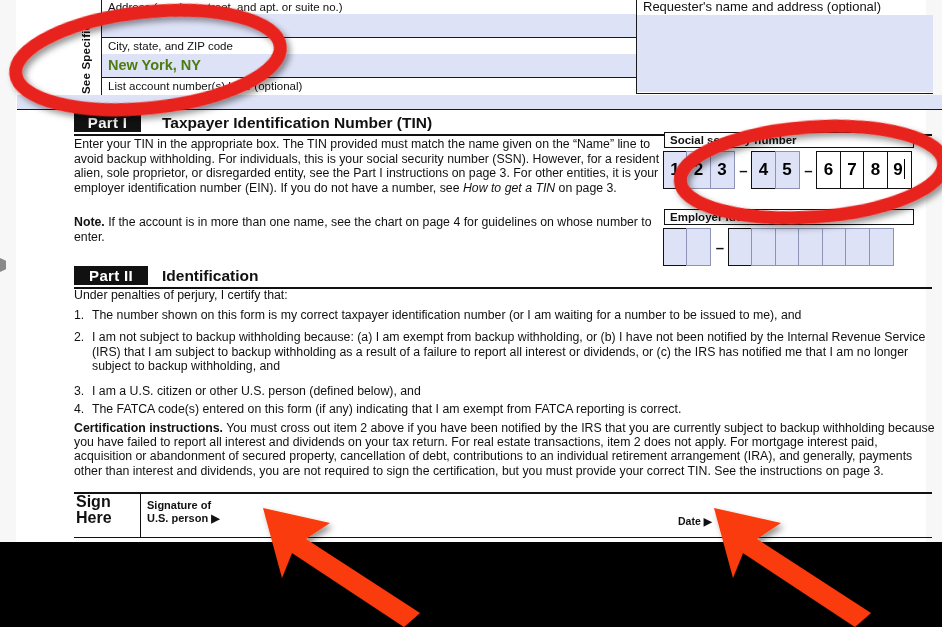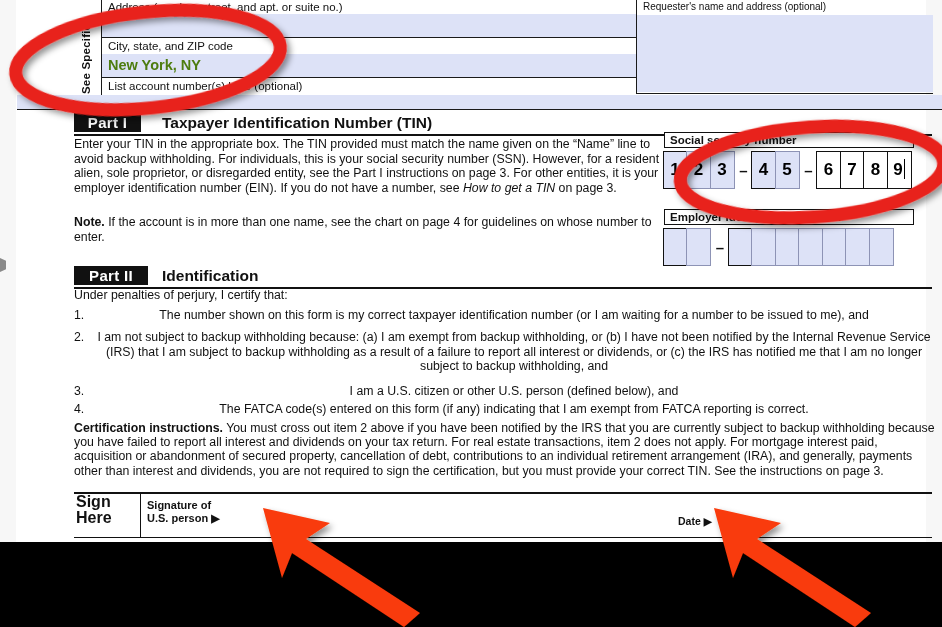--- a/index.html
+++ b/index.html
@@ -59,21 +59,21 @@
 
   .r-addrcap{position:absolute;left:0;top:0;width:534px;height:15px;}
   .r-addrval{position:absolute;left:0;top:15px;width:534px;height:23px;}
   .r-citycap{position:absolute;left:0;top:39px;width:534px;height:16px;}
   .r-cityval{position:absolute;left:0;top:55px;width:534px;height:23px;}
   .r-acctcap{position:absolute;left:0;top:79px;width:534px;height:16px;}
   .r-acctval{position:absolute;left:-85px;top:96px;width:1001px;height:14px;}
 
   .bigval{font-size:14.5px;font-weight:bold;color:#4d7c0f;padding:2px 0 0 6px;
           line-height:19px;white-space:nowrap;}
-  .reqcap{font-size:10px;color:#111;padding:1px 0 0 6px;height:15px;line-height:14px;}
+  .reqcap{font-size:13px;color:#111;padding:1px 0 0 6px;height:15px;line-height:14px;}
   .reqfill{position:absolute;left:0;top:16px;width:100%;height:77px;background:#dde2f7;}
 
   
   .parthdr{position:absolute;left:58px;width:858px;height:21px;
            border-bottom:2.5px solid #111;}
   .parttag{
     position:absolute;left:0;top:0;width:67px;height:19px;
     background:#111;color:#fff;font-size:15px;font-weight:bold;
     text-align:center;line-height:19px;letter-spacing:.3px;
   }
@@ -85,21 +85,21 @@
   
   .ptext{
     position:absolute;font-size:12.3px;line-height:14.6px;color:#111;
     text-align:left;
   }
   .ptext i{font-style:italic;}
   .ptext b{font-weight:bold;margin-top:48px;}
 
   .numitem{position:absolute;font-size:12.3px;line-height:14.6px;color:#111;}
   .numitem .n{position:absolute;left:0;top:0;width:18px;text-align:left;}
-  .numitem .t{display:block;margin-left:18px;text-align:center;}
+  .numitem .t{display:block;margin-left:18px;}
 
   
   .tinbox{position:absolute;}
   .tincap{
     border:1.5px solid #111;height:16px;font-size:11.5px;font-weight:bold;
     color:#111;line-height:15px;padding-left:5px;box-sizing:border-box;
     background:#fff;white-space:nowrap;
   }
   .cells{display:flex;height:38px;}
   .cell{

